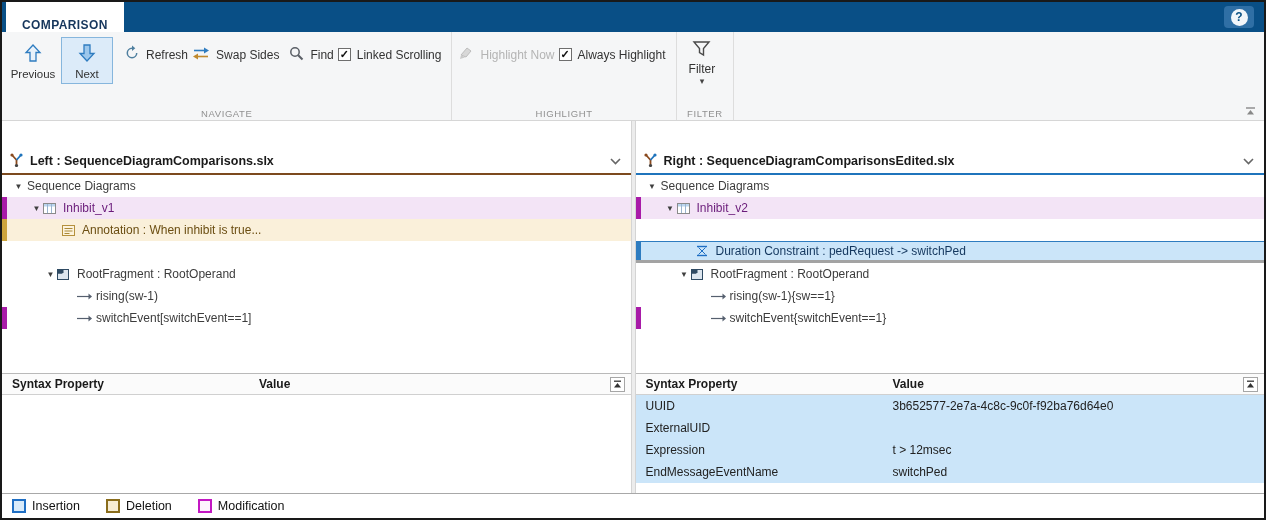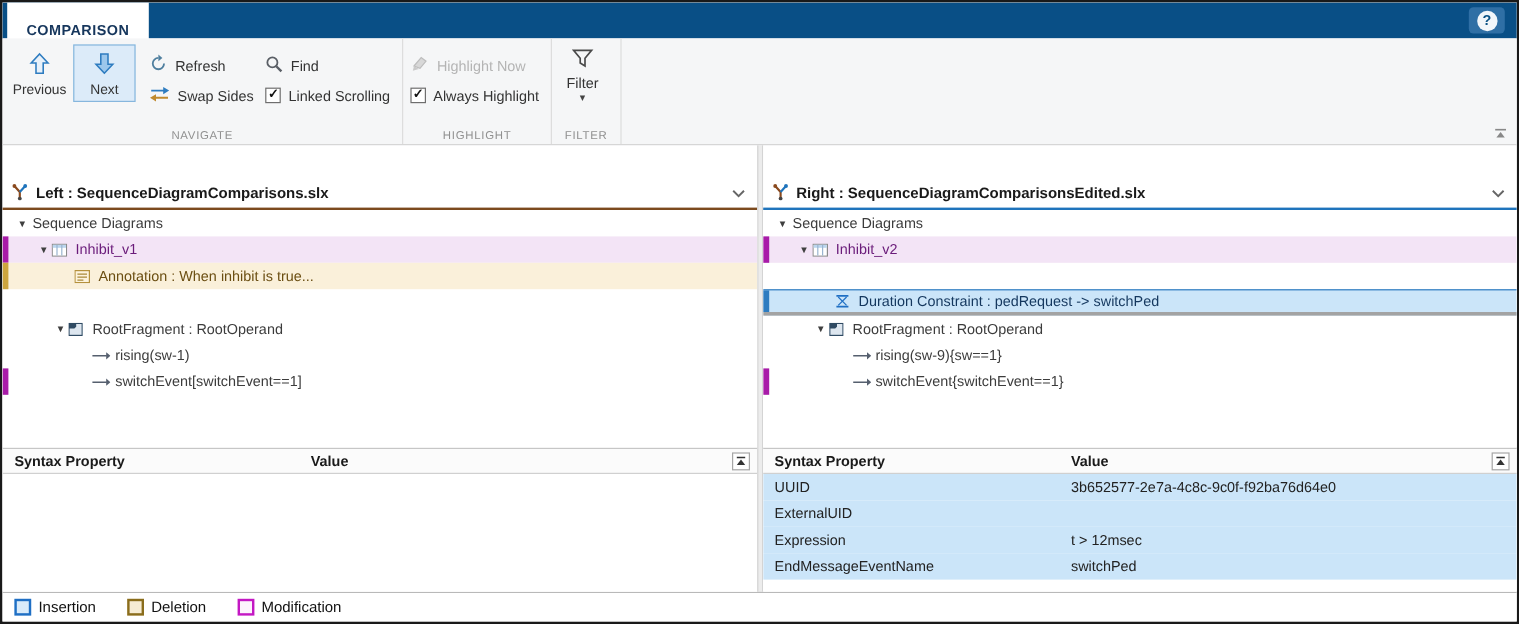--- a/index.html
+++ b/index.html
@@ -15,21 +15,21 @@
   .help-circle{width:17px;height:17px;border-radius:50%;background:#f2f6fa;color:#0a5184;font-weight:bold;
                font-size:12px;display:flex;align-items:center;justify-content:center;line-height:1;}
 
   
   .toolbar{height:88px;background:#f5f6f7;border-bottom:1px solid #d6d6d6;display:flex;position:relative;}
   .tgroup{position:relative;display:flex;align-items:flex-start;padding:3px 10px 14px 4px;border-right:1px solid #dddddd;}
   .section-label{position:absolute;bottom:1px;left:0;right:0;text-align:center;font-size:9.5px;color:#909090;letter-spacing:.6px;}
   .bigbtn{width:52px;margin:2px 1px;padding:5px 0 3px;display:flex;flex-direction:column;align-items:center;gap:3px;
           font-size:11.5px;color:#333;border:1px solid transparent;box-sizing:border-box;}
   .bigbtn.selected{background:#dcebf9;border:1px solid #86b6dd;}
-  .btncol{display:flex;flex-direction:column;gap:4px;margin-left:10px;padding-top:9px;}
+  .btncol{display:flex;flex-direction:row;gap:4px;margin-left:10px;padding-top:9px;}
   .smallbtn{display:flex;align-items:center;gap:6px;height:21px;font-size:12px;color:#333;white-space:nowrap;}
   .smallbtn.disabled{color:#b4b4b4;}
   .cb{width:13px;height:13px;background:#fff;border:1px solid #6e6e6e;display:flex;align-items:center;
       justify-content:center;font-size:11px;font-weight:bold;color:#111;line-height:1;box-sizing:border-box;}
   .filter-btn{display:flex;flex-direction:column;align-items:center;gap:2px;padding:5px 8px 0;font-size:12px;color:#333;}
   .caret{font-size:9px;color:#444;line-height:6px;}
   .toolstrip-collapse{position:absolute;right:8px;bottom:4px;display:flex;}
 
   
   .main{display:flex;height:372px;}
@@ -340,21 +340,21 @@
             </span>
             <span class="t-label">RootFragment : RootOperand</span>
           </div>
           <div class="trow" style="padding-left: 74px;">
             <span class="t-icon">
               <svg width="16" height="9" viewBox="0 0 16 9">
                 <line x1="1" y1="4.5" x2="13" y2="4.5" stroke="#555f6e" stroke-width="1.2"></line>
                 <polygon points="12.5,1.5 16,4.5 12.5,7.5" fill="#555f6e"></polygon>
               </svg>
             </span>
-            <span class="t-label">rising(sw-9){sw==1}</span>
+            <span class="t-label">rising(sw-1){sw==1}</span>
           </div>
           <div class="trow" style="padding-left: 74px;">
             <span class="t-icon">
               <svg width="16" height="9" viewBox="0 0 16 9">
                 <line x1="1" y1="4.5" x2="13" y2="4.5" stroke="#555f6e" stroke-width="1.2"></line>
                 <polygon points="12.5,1.5 16,4.5 12.5,7.5" fill="#555f6e"></polygon>
               </svg>
             </span>
             <span class="t-label">switchEvent{switchEvent==1}</span>
             <span class="gutter-marker" style="background: rgb(168, 27, 168);"></span>

